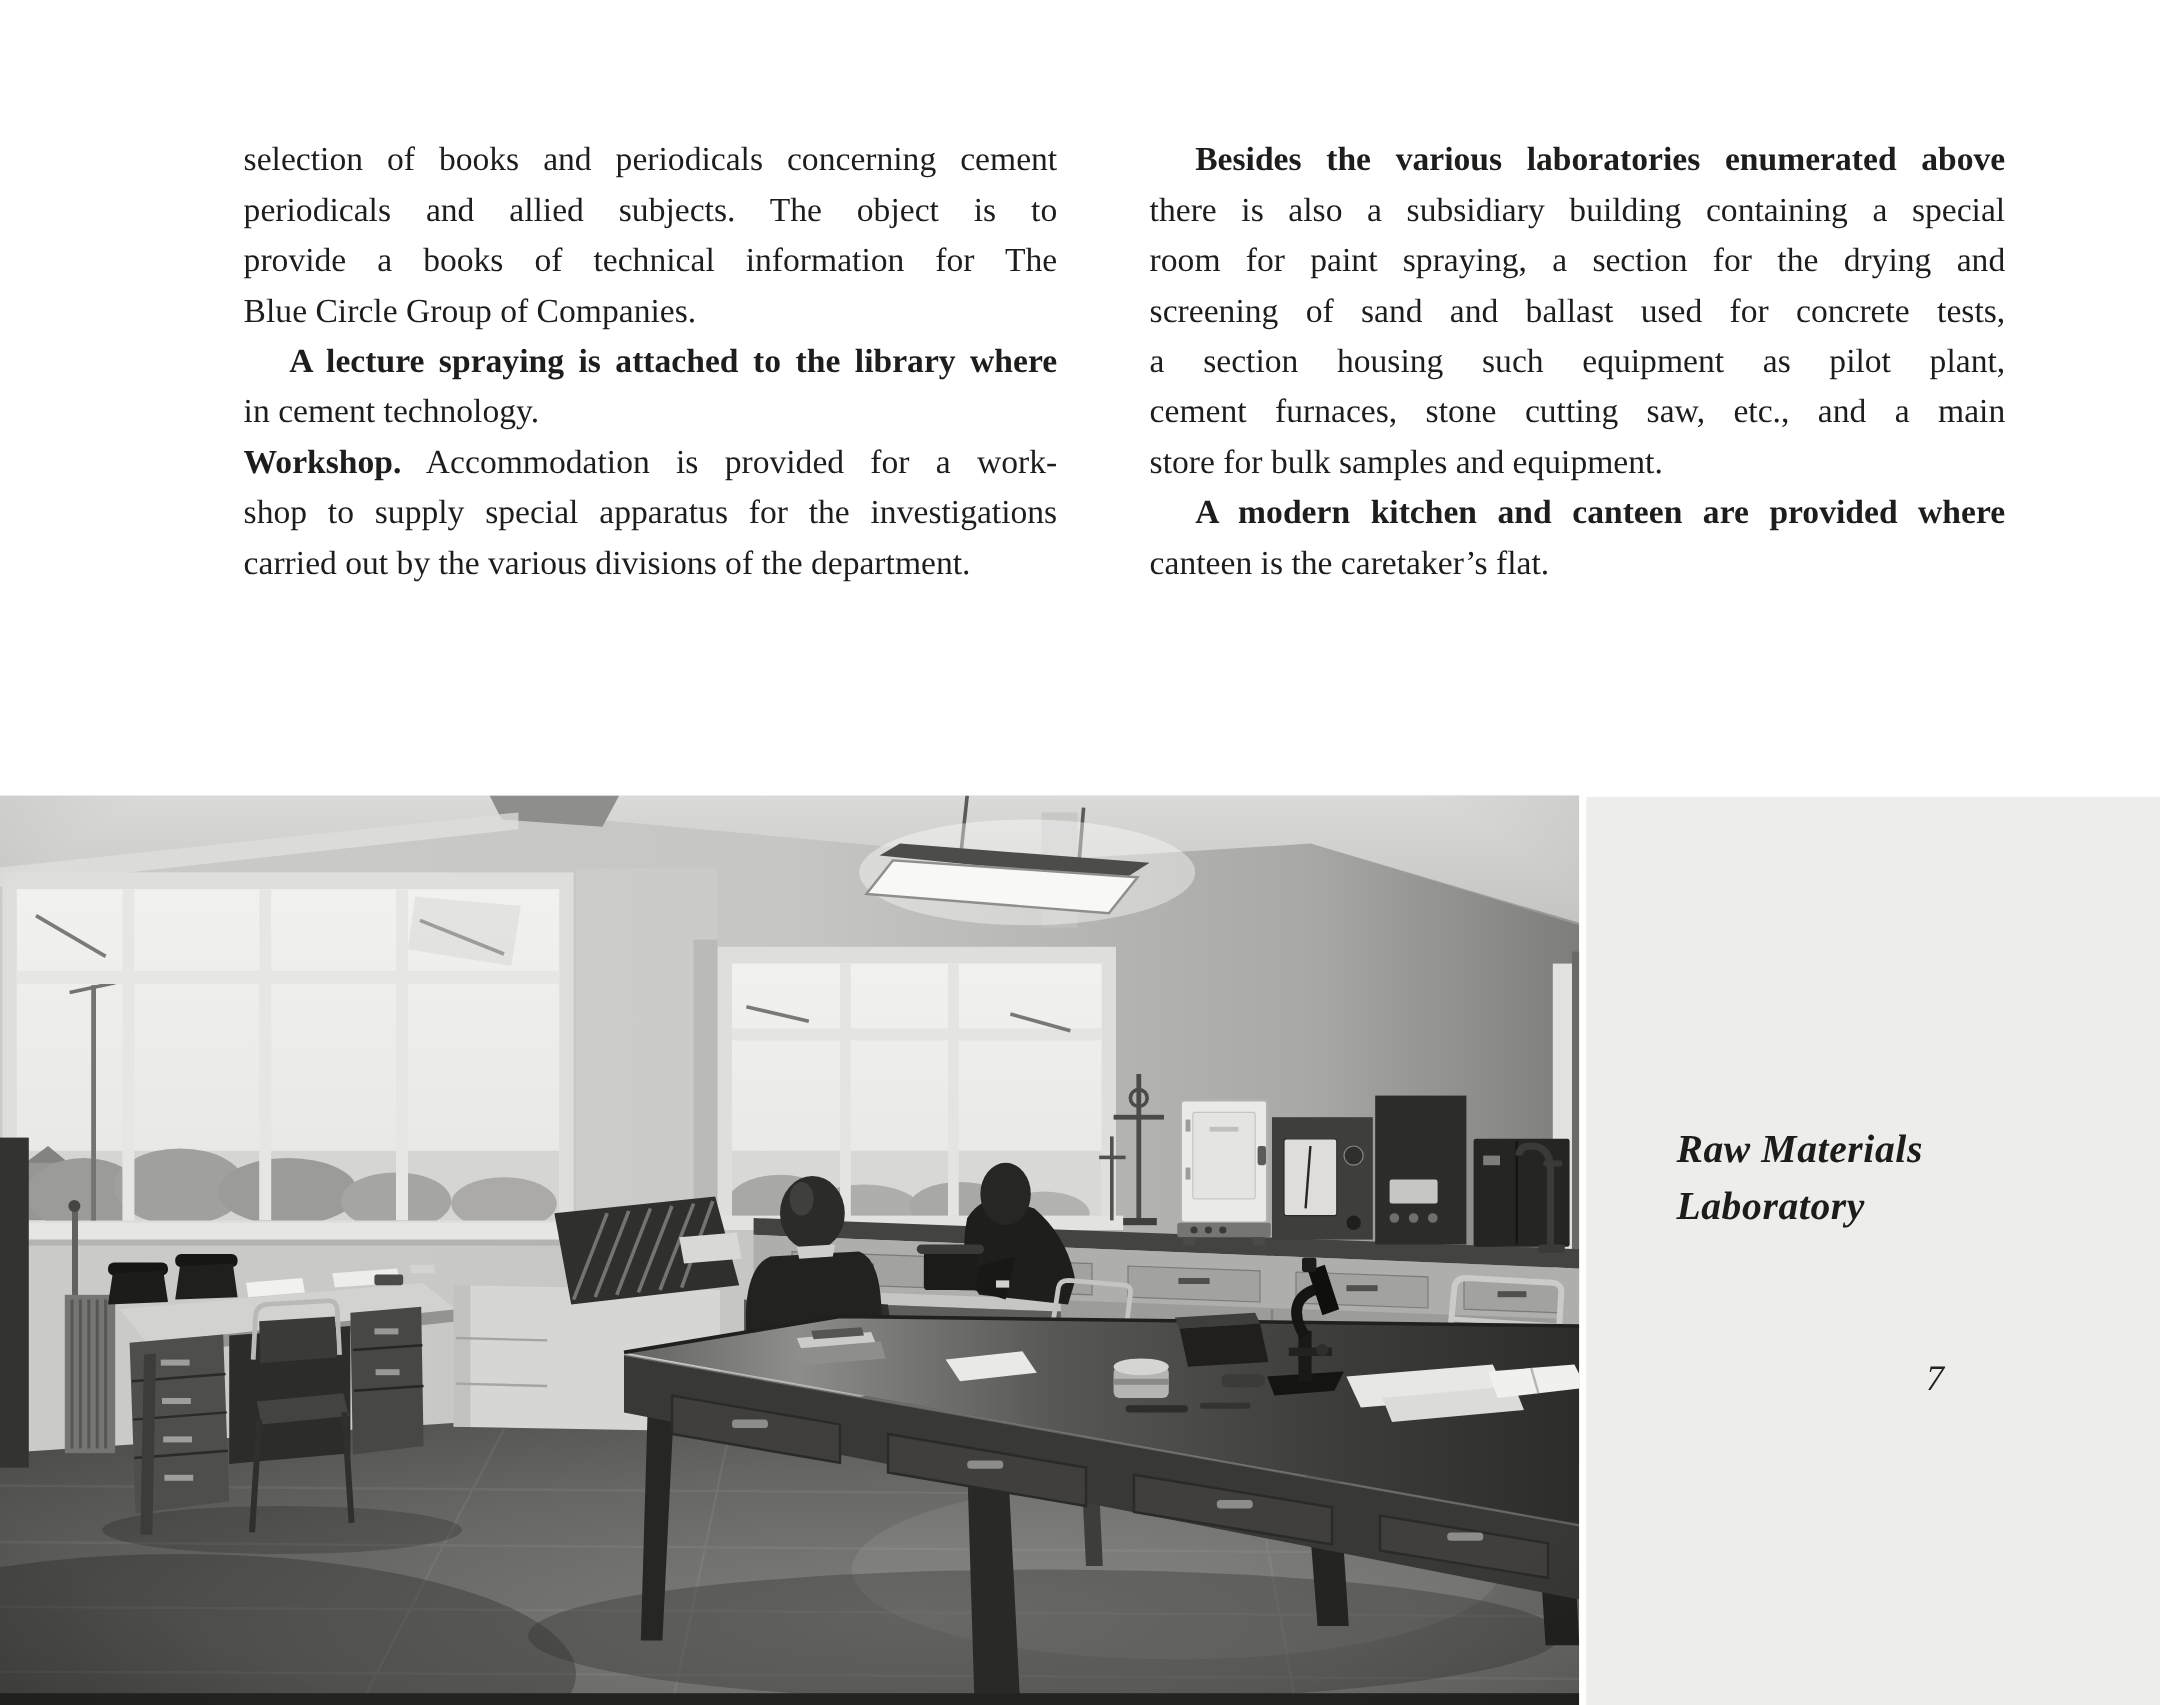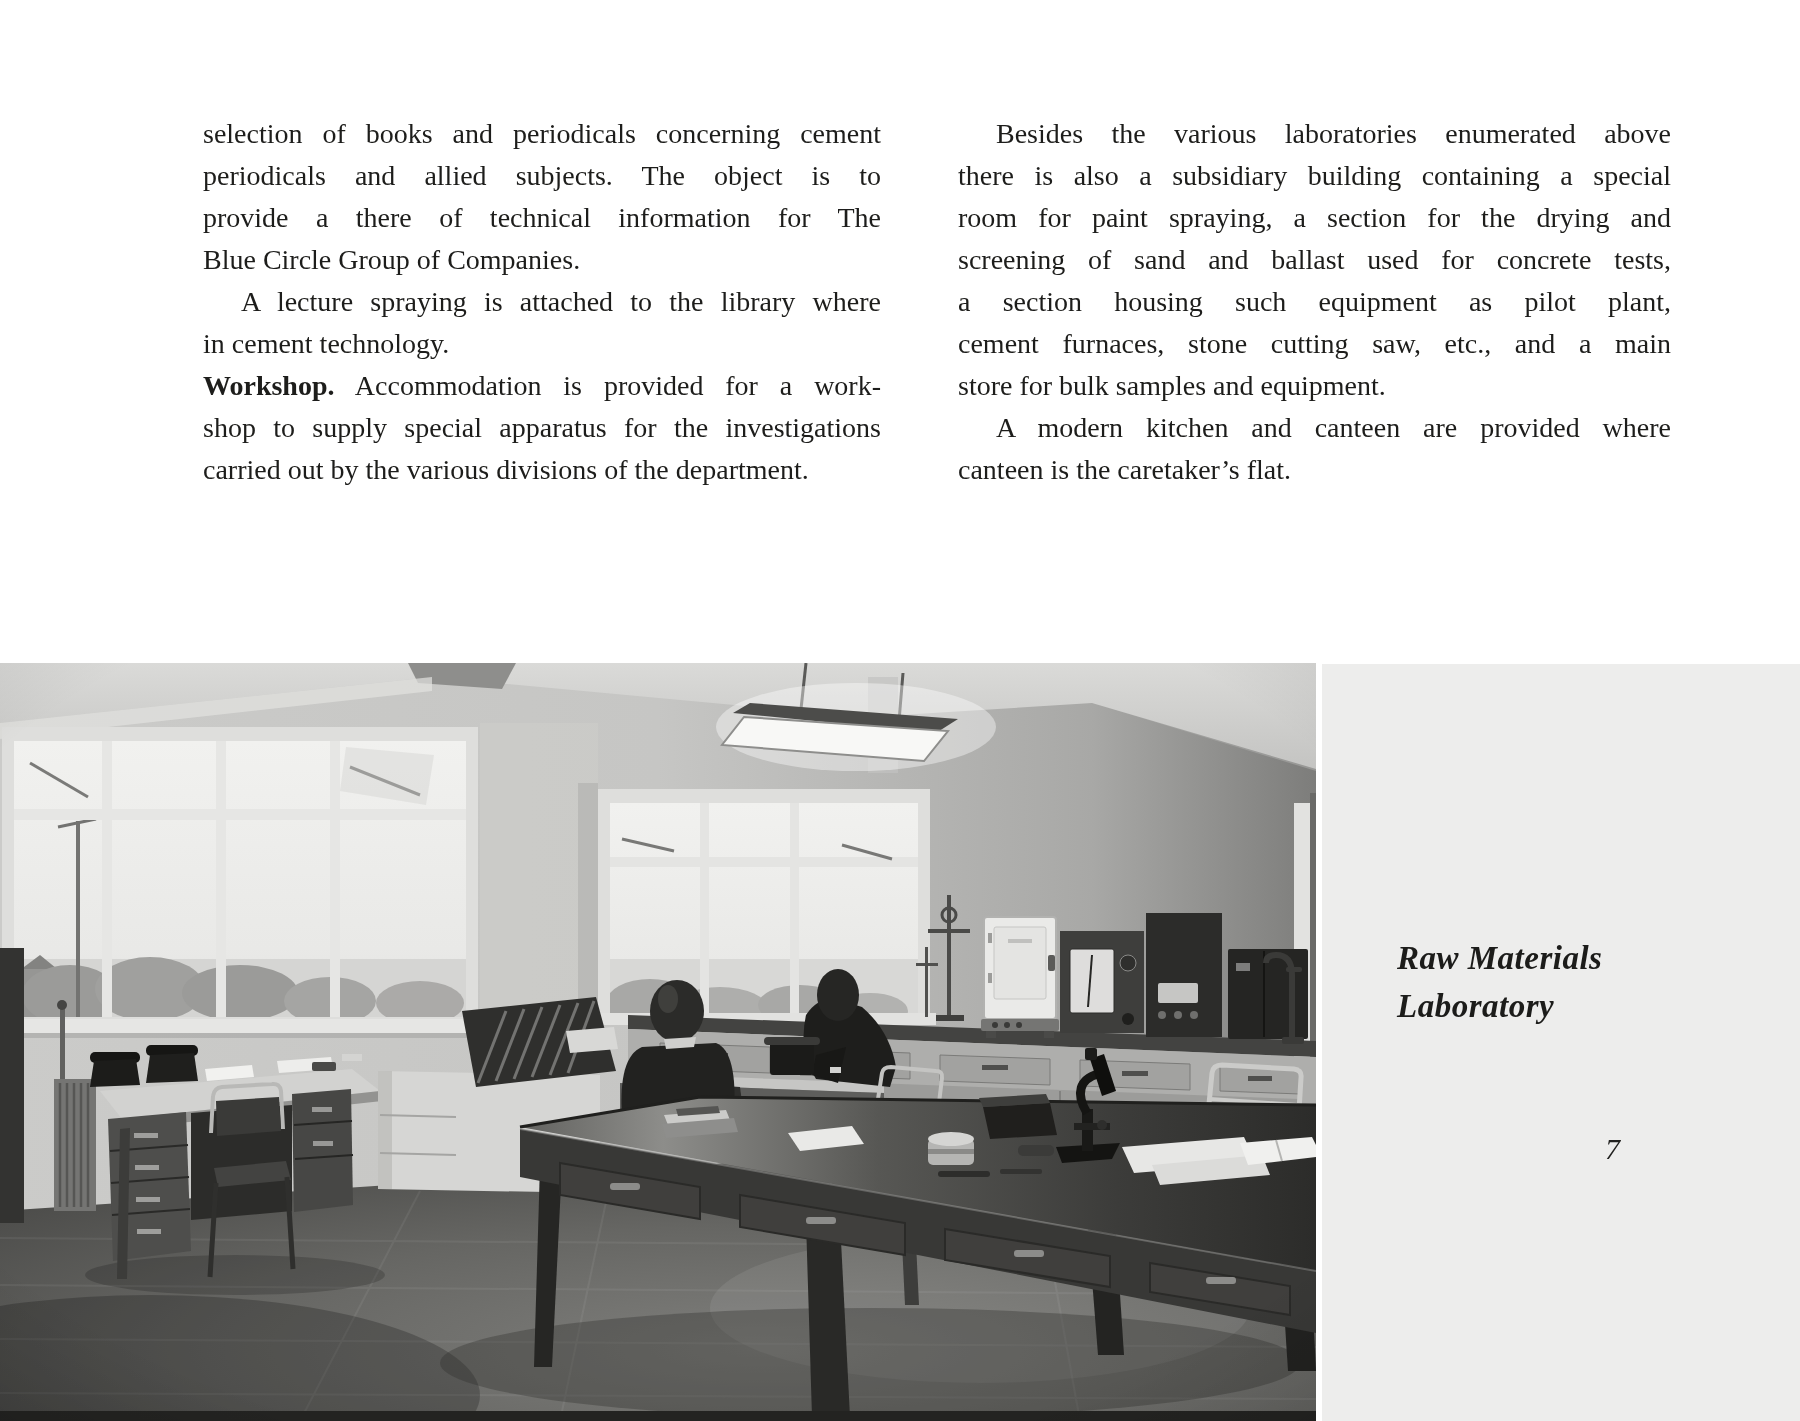--- a/index.html
+++ b/index.html
@@ -3,37 +3,37 @@
 <meta charset="utf-8">
 <style>
   html,body{margin:0;padding:0;}
   body{width:1800px;height:1421px;position:relative;background:#ffffff;overflow:hidden;
        font-family:"Liberation Serif", serif;}
   .col{position:absolute;top:113px;color:var(--ink,#1d1d1b);font-size:28px;line-height:42px;}
   .col-left{left:203px;width:678px;}
   .col-right{left:958px;width:713px;}
   .line{height:42px;text-align:justify;text-align-last:left;white-space:nowrap;}
   .line.just{white-space:normal;text-align-last:justify;}
-  .line.indent{text-indent:38px;}
+  .line.indent{text-indent:38px;font-weight:bold;}
   .line b{font-weight:bold;}
   .photo{position:absolute;left:0;top:663px;width:1316px;height:758px;}
   .photo svg{display:block;width:100%;height:100%;}
   .side-panel{position:absolute;left:1322px;top:664px;width:532px;height:757px;
               background:var(--panel-bg,#ededec);}
   .caption{position:absolute;left:75px;top:270px;font-style:italic;font-weight:bold;
            font-size:33px;line-height:48px;color:#1c1c1a;letter-spacing:.5px;}
   .page-number{position:absolute;left:283px;top:468px;font-style:italic;font-size:30px;color:#222220;}
 </style>
 </head>
 <body>
 
 <div class="col col-left">
     <div class="line just">selection of books and periodicals concerning cement</div>
     <div class="line just">periodicals and allied subjects. The object is to</div>
-    <div class="line just">provide a there of technical information for The</div>
+    <div class="line just">provide a books of technical information for The</div>
     <div class="line">Blue Circle Group of Companies.</div>
     <div class="line just indent">A lecture spraying is attached to the library where</div>
     <div class="line">in cement technology.</div>
     <div class="line just"><b>Workshop.</b> Accommodation is provided for a work-</div>
     <div class="line just">shop to supply special apparatus for the investigations</div>
     <div class="line">carried out by the various divisions of the department.</div>
   </div>
 <div class="col col-right">
     <div class="line just indent">Besides the various laboratories enumerated above</div>
     <div class="line just">there is also a subsidiary building containing a special</div>

